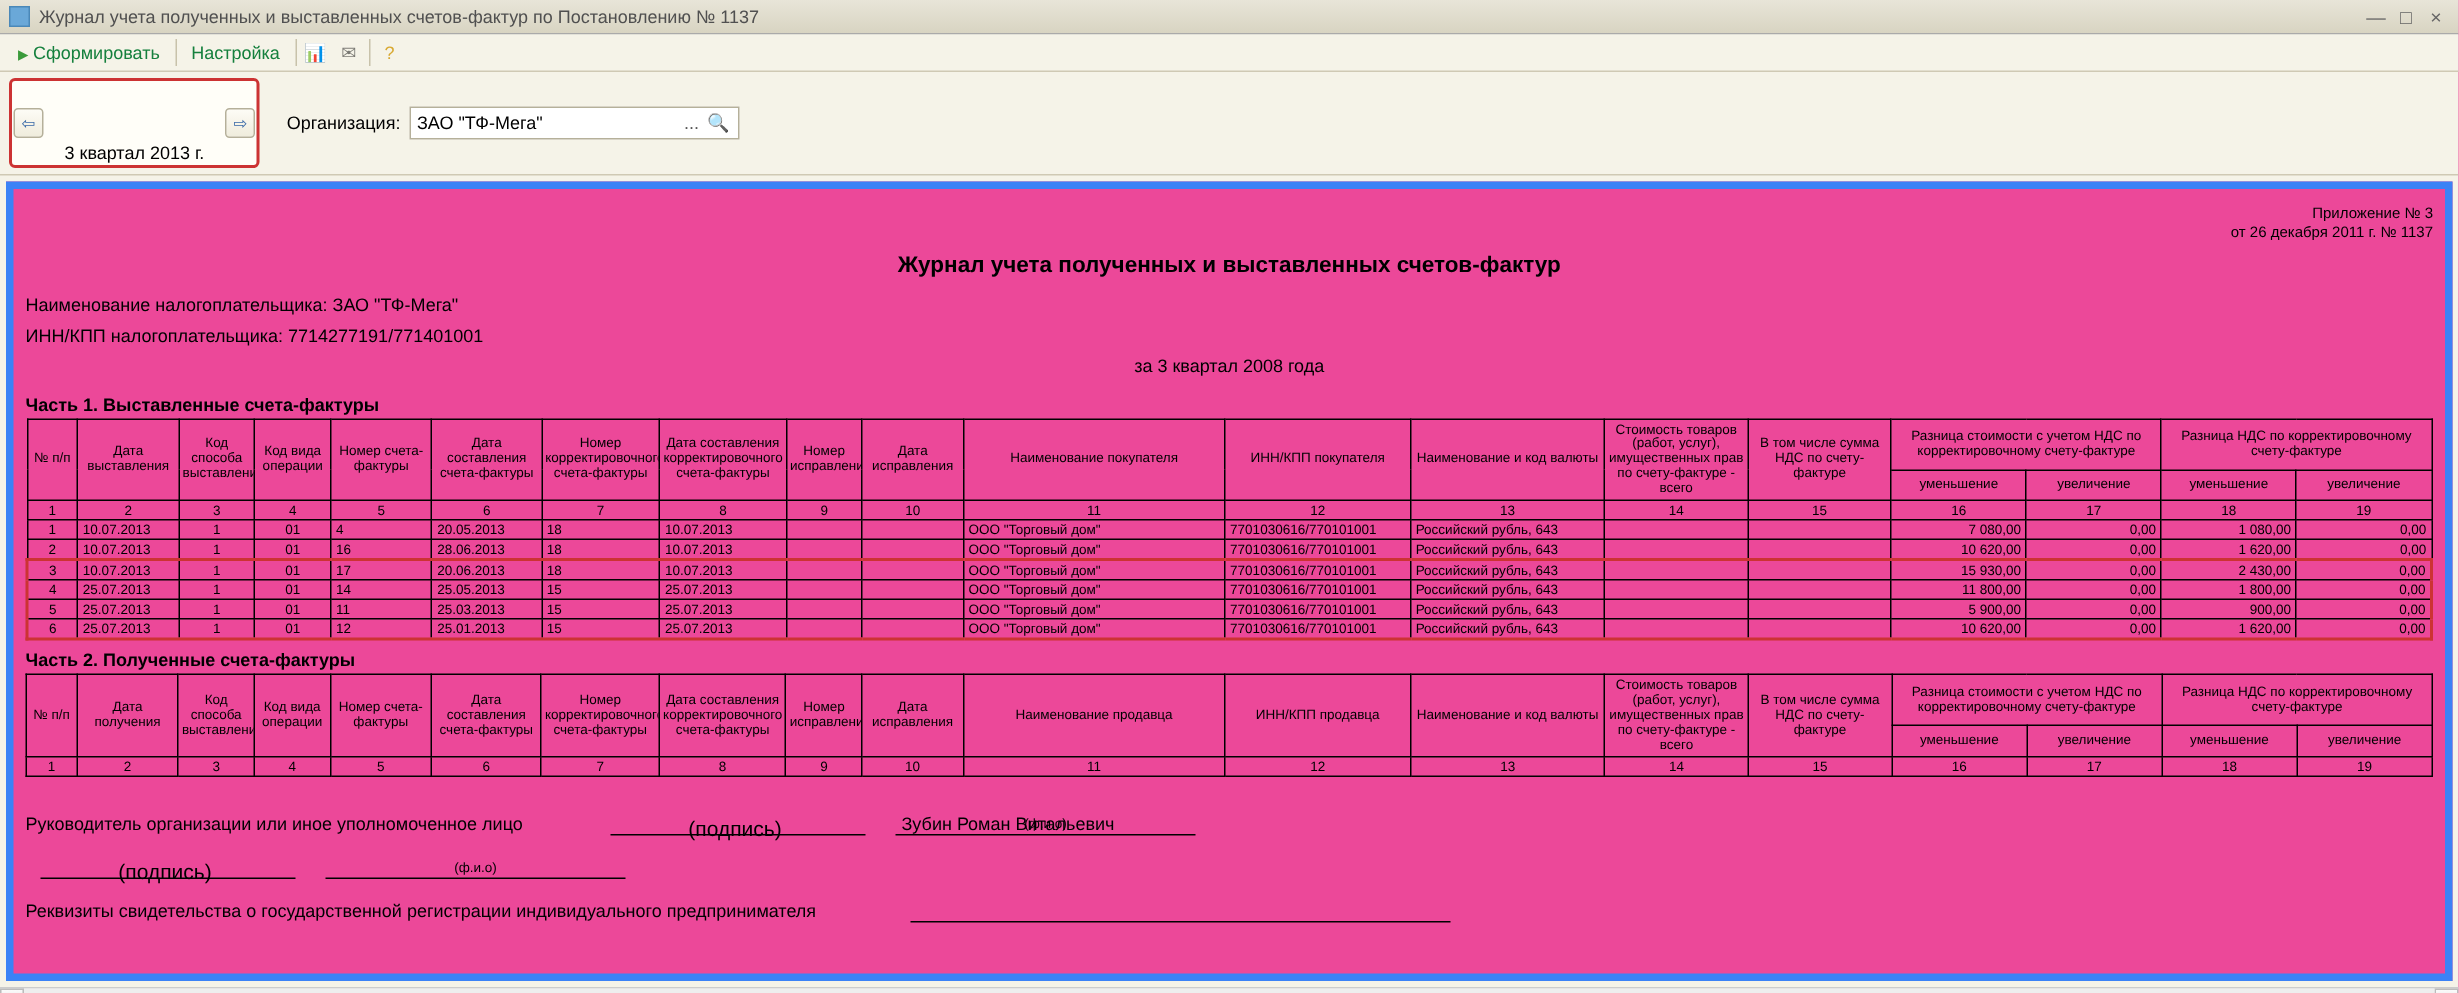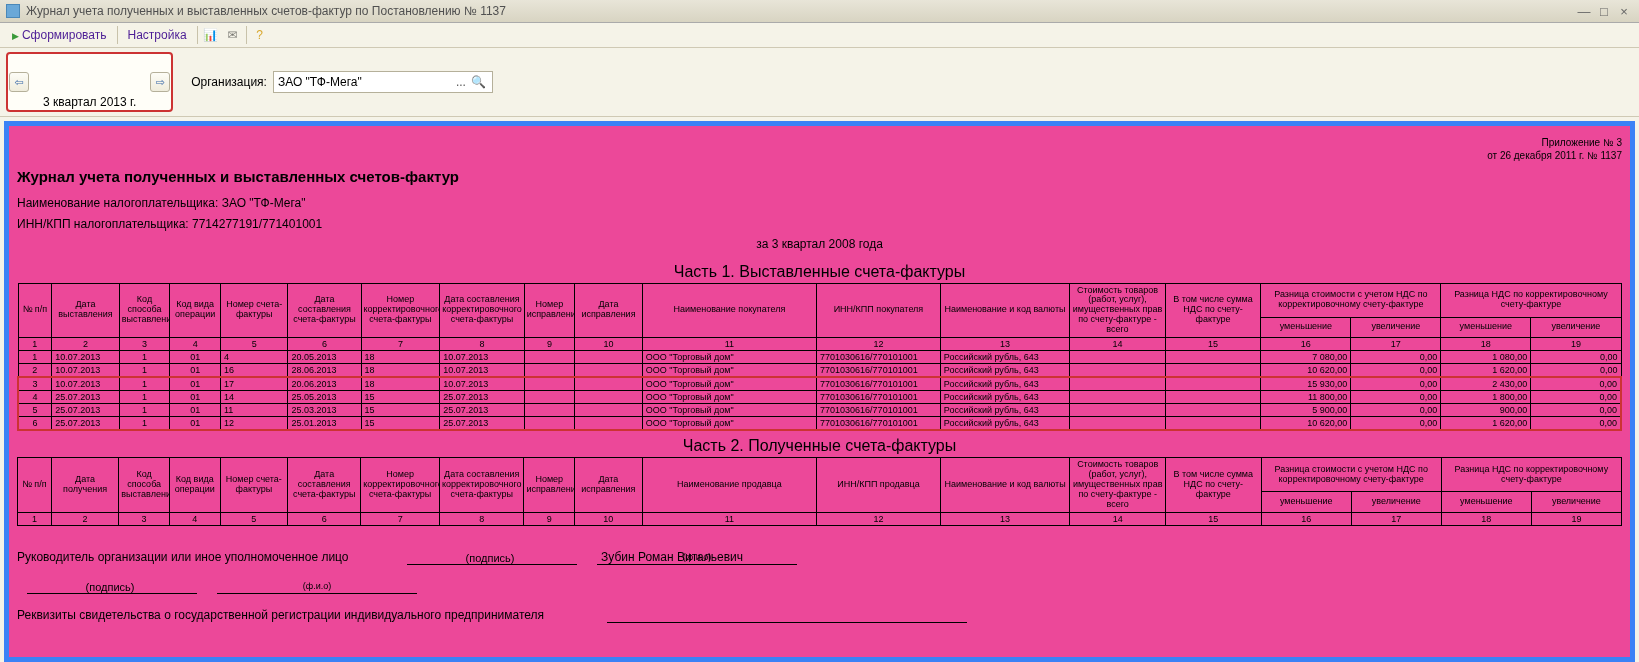--- a/index.html
+++ b/index.html
@@ -39,21 +39,21 @@
     border-bottom: 1px solid #cfc9b4;
     padding: 3px 6px;
     display: flex;
     align-items: center;
     gap: 4px;
     font-size: 12px;
   }
   .tb-btn {
     padding: 2px 6px;
     cursor: pointer;
-    color: #4c1d95;
+    color: #15803d;
   }
   .tb-btn.green::before {
     content: "▶";
     color: #3a9a3a;
     margin-right: 3px;
     font-size: 9px;
   }
   .tb-sep {
     width: 1px; height: 18px;
     background: #c8c2aa;
@@ -126,39 +126,39 @@
     font-size: 11px;
   }
   .appendix {
     text-align: right;
     font-size: 10px;
     line-height: 1.3;
     color: #000;
     margin-bottom: 6px;
   }
   .main-title {
-    text-align: left;
+    text-align: center;
     font-weight: bold;
     font-size: 15px;
     margin: 6px 0 10px 0;
   }
   .org-info {
     font-size: 12px;
     line-height: 1.4;
     margin-bottom: 4px;
   }
   .period-line {
     text-align: center;
     font-size: 12px;
     margin-bottom: 12px;
   }
   .part-title {
-    text-align: center;
-    font-weight: normal;
-    font-size: 16px;
+    text-align: left;
+    font-weight: bold;
+    font-size: 12px;
     margin: 6px 0 2px 0;
   }
   table.grid {
     border-collapse: collapse;
     width: 100%;
     table-layout: fixed;
     font-size: 9px;
   }
   table.grid th, table.grid td {
     border: 1px solid #000;
@@ -188,21 +188,21 @@
   .sign-line {
     border-bottom: 1px solid #000;
     width: 170px;
     margin: 0 10px;
     text-align: center;
     position: relative;
   }
   .sign-line .under {
     position: absolute;
     top: 2px; left: 0; right: 4px;
-    font-size: 11px; color: #000; text-align: center;
+    font-size: 14px; color: #000; text-align: center;
   }
   .sign-name {
     border-bottom: 1px solid #000;
     width: 200px;
     margin: 0 10px;
     text-align: left;
     padding-left: 4px;
     position: relative;
   }
   .sign-name .under {

